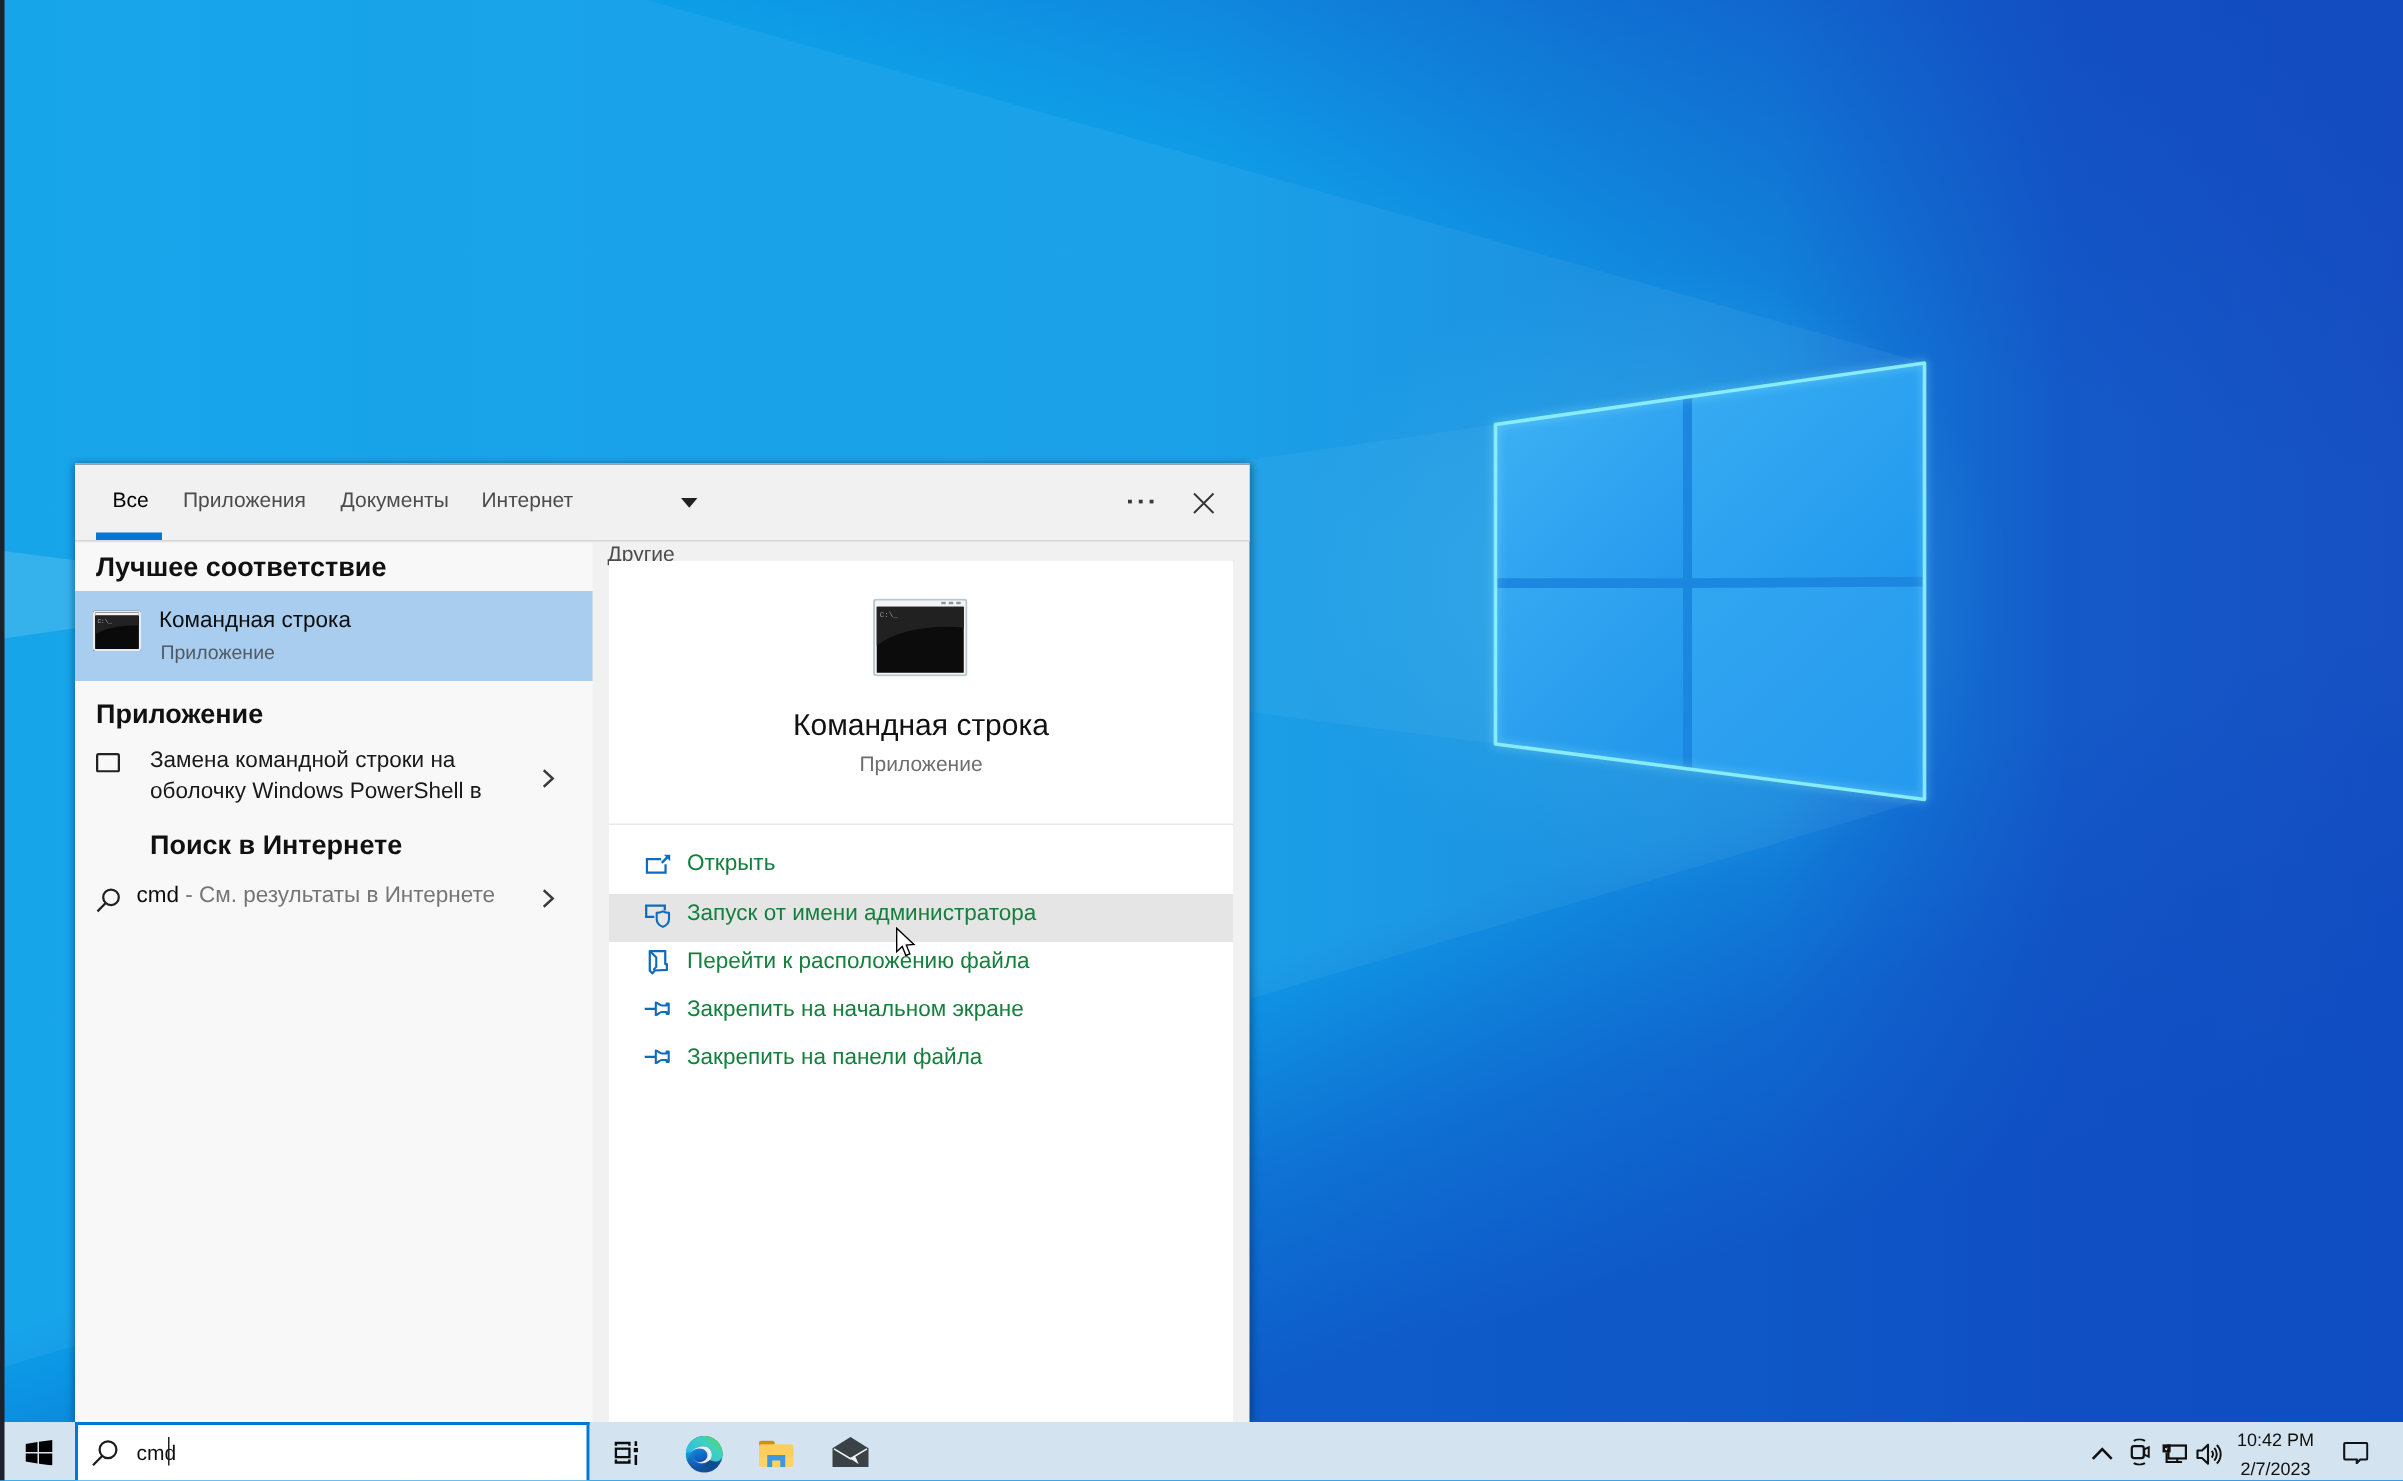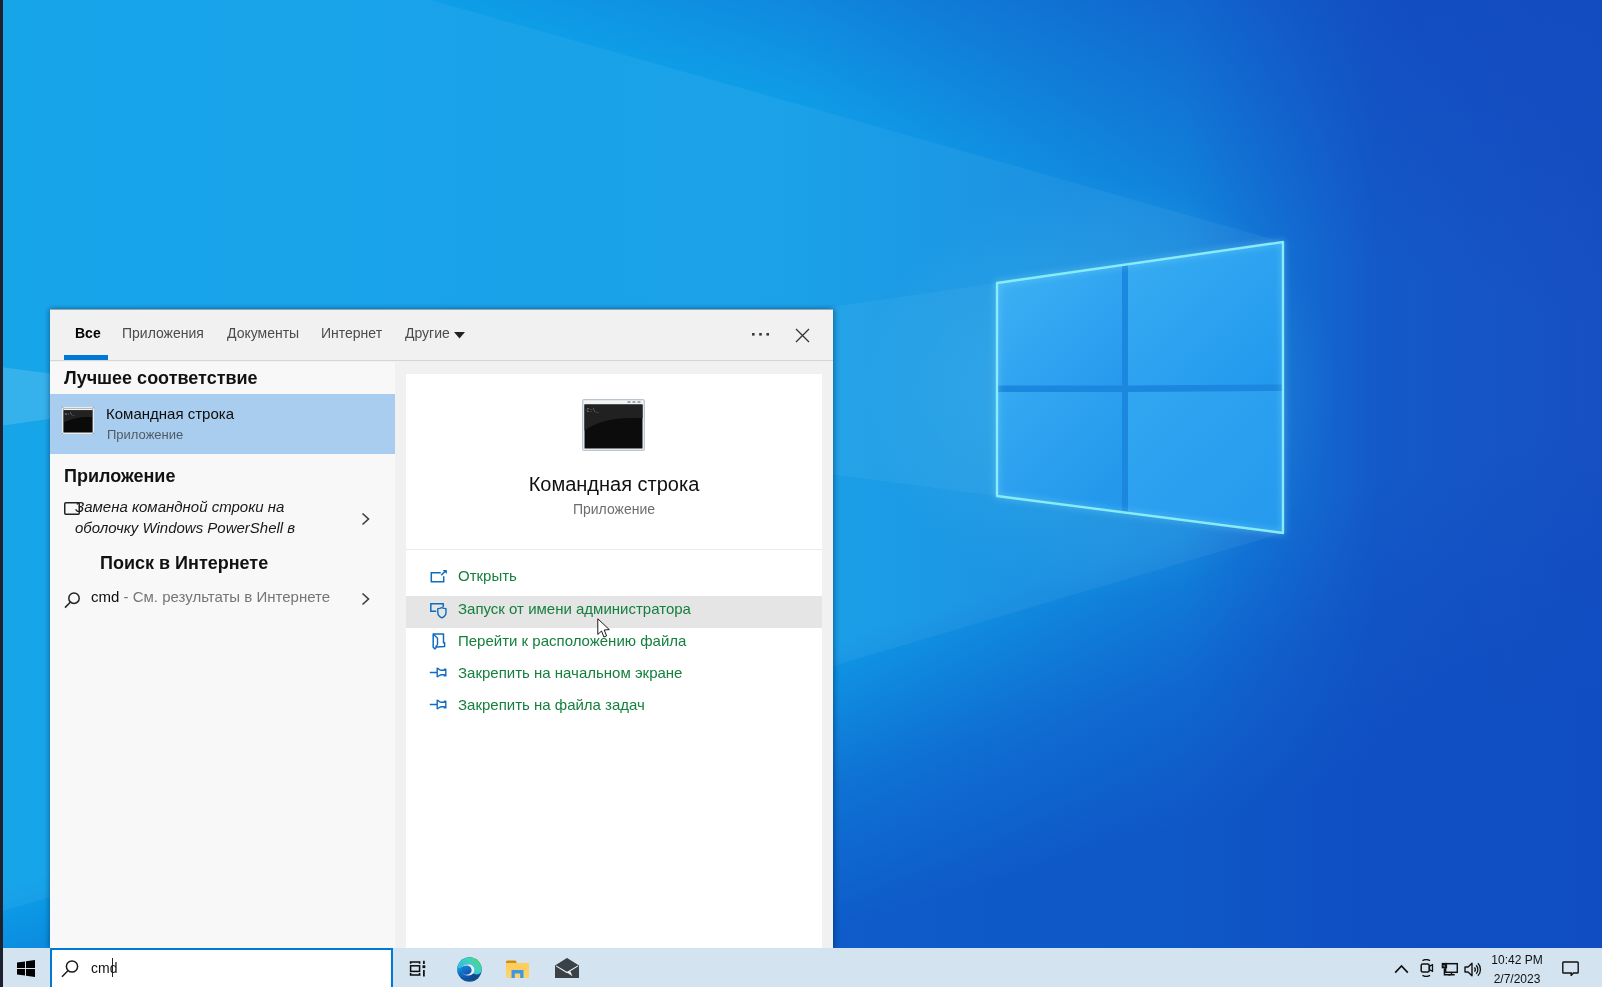--- a/index.html
+++ b/index.html
@@ -4,21 +4,21 @@
 <style>
 * { margin:0; padding:0; box-sizing:border-box; }
 html,body { width:1602px; height:987px; overflow:hidden; }
 body { font-family:"Liberation Sans", sans-serif; position:relative; background:#0da2ea; }
 #wall { position:absolute; left:0; top:0; }
 #edgebar { position:absolute; left:0; top:0; width:3px; height:987px; background:#1b222e; z-index:30; }
 
 #panel { position:absolute; left:50px; top:309px; width:783px; height:639px; background:#f1f1f1; border-top:1px solid #98a6b0; box-shadow:2px 0 5px rgba(0,30,60,.35), -2px 0 4px rgba(0,30,60,.25); z-index:10; }
 #tabs { position:absolute; left:0; top:0; width:100%; height:51px; background:#f1f1f1; border-bottom:1px solid #d6d6d6; font-size:14px; color:#4c4c4c; }
 #tabs .t { position:absolute; top:15px; }
-#tabs .active { font-weight:bold; color:#000; }
+#tabs .active { font-weight:normal; color:#000; }
 #underline { position:absolute; left:14px; top:45px; width:44px; height:5px; background:#0078d4; }
 #closex { position:absolute; left:745px; top:18px; }
 #leftcol { position:absolute; left:0; top:52px; width:345px; height:587px; background:#f8f8f8; }
 .sechead { position:absolute; left:14px; font-size:18px; font-weight:bold; color:#111; }
 #bestrow { position:absolute; left:0px; top:32px; width:345px; height:60px; background:#a9cdee; }
 #rightpane { position:absolute; left:356px; top:64px; width:416px; height:575px; background:#ffffff; }
 .row { position:absolute; left:0; width:345px; height:30px; }
 .mrow { position:absolute; left:0; width:416px; height:32px; font-size:15px; color:#15803d; }
 .mrow span { position:absolute; left:52px; top:4px; }
 .micon { position:absolute; left:25px; top:8px; }
@@ -91,21 +91,21 @@
   <polygon points="997,283 1283,242 1283,533 997,496" fill="none" stroke="#8aeef8" stroke-width="2.4" stroke-linejoin="round" opacity="0.97"></polygon>
 </svg>
 <div id="edgebar"></div>
 
 <div id="panel">
   <div id="tabs">
     <span class="t active" style="left:25px;">Все</span>
     <span class="t" style="left:72px;">Приложения</span>
     <span class="t" style="left:177px;">Документы</span>
     <span class="t" style="left:271px;">Интернет</span>
-    <span class="t" style="left:355px;">Другие</span>
+    <span class="t" style="left:355px;margin-top:36px;">Другие</span>
     <svg class="icon" style="left:404px; top:22px;" width="11" height="7">
         <polygon points="0,0 11,0 5.5,6.5" fill="#222"></polygon>
       </svg>
     <svg id="dotsvg" style="position:absolute; left:702px; top:23px;" width="18" height="3">
         <rect x="0" y="0" width="2.6" height="2.6" fill="#3a3a3a"></rect>
         <rect x="7.2" y="0" width="2.6" height="2.6" fill="#3a3a3a"></rect>
         <rect x="14.4" y="0" width="2.6" height="2.6" fill="#3a3a3a"></rect>
       </svg>
     <svg id="closex" width="15" height="15">
         <path d="M1 1 L14 14 M14 1 L1 14" stroke="#333" stroke-width="1.3"></path>
@@ -123,21 +123,21 @@
         <text x="3" y="8" font-size="4" fill="#bbbbbb" font-family="Liberation Mono">C:\_</text>
       </svg>
       <div style="position:absolute; left:56px; top:11px; font-size:15px; color:#0d0d0d;">Командная строка</div>
       <div style="position:absolute; left:57px; top:33px; font-size:13px; color:#4e5b66;">Приложение</div>
     </div>
     <div class="sechead" style="top:104px;">Приложение</div>
     <div class="row" style="top:140px;">
       <svg class="icon" style="left:14px; top:0px;" width="16" height="13" viewBox="0 0 16 13">
           <rect x="0.75" y="0.75" width="14.5" height="11.5" rx="1" fill="none" stroke="#222" stroke-width="1.5"></rect>
         </svg>
-      <div style="position:absolute; left:25px; top:-6px; font-size:15px; color:#191919; line-height:21px;font-style:italic;">Замена командной строки на<br>оболочку Windows PowerShell в</div>
+      <div style="position:absolute; left:50px; top:-6px; font-size:15px; color:#191919; line-height:21px;">Замена командной строки на<br>оболочку Windows PowerShell в</div>
       <svg class="icon" style="left:311px; top:10px;" width="9" height="14">
           <path d="M1.5 1.5 L7.5 7 L1.5 12.5" fill="none" stroke="#3b3b3b" stroke-width="1.6"></path>
         </svg>
     </div>
     <div class="sechead" style="top:191px;padding-left:36px;">Поиск в Интернете</div>
     <div class="row" style="top:228px;">
       <svg class="icon" style="left:14px; top:2px;" width="17" height="17" viewBox="0 0 17 17">
           <circle cx="10" cy="6.2" r="5.2" fill="none" stroke="#222" stroke-width="1.5"></circle>
           <path d="M6.3 10.2 L1 15.6" stroke="#222" stroke-width="1.5"></path>
         </svg>
@@ -189,21 +189,21 @@
           <path d="M0.8 5.5 H8" stroke="#0f6cbd" stroke-width="1.5"></path>
           <path d="M8.2 1.3 C9.8 1.5 10.5 3.3 12.4 3.3 H15.4 V2.1 H16.8 V8.9 H15.4 V7.7 H12.4 C10.5 7.7 9.8 9.5 8.2 9.7 Z" fill="none" stroke="#0f6cbd" stroke-width="1.4" stroke-linejoin="round"></path>
         </svg>
         <span>Закрепить на начальном экране</span>
       </div>
     <div class="mrow" style="top:318px;">
         <svg class="micon" style="left:23px; top:7px;" width="18" height="11" viewBox="0 0 18 11">
           <path d="M0.8 5.5 H8" stroke="#0f6cbd" stroke-width="1.5"></path>
           <path d="M8.2 1.3 C9.8 1.5 10.5 3.3 12.4 3.3 H15.4 V2.1 H16.8 V8.9 H15.4 V7.7 H12.4 C10.5 7.7 9.8 9.5 8.2 9.7 Z" fill="none" stroke="#0f6cbd" stroke-width="1.4" stroke-linejoin="round"></path>
         </svg>
-        <span>Закрепить на файла задач</span>
+        <span>Закрепить на панели файла</span>
       </div>
   </div>
 </div>
 
 <div id="taskbar">
   <svg class="icon" style="left:17px; top:12px;" width="18" height="17" viewBox="0 0 18 17">
     <path d="M0 2.6 L8 1.4 V8 H0 Z" fill="#000"></path>
     <path d="M9 1.2 L18 0 V8 H9 Z" fill="#000"></path>
     <path d="M0 9 H8 V15.6 L0 14.4 Z" fill="#000"></path>
     <path d="M9 9 H18 V17 L9 15.8 Z" fill="#000"></path>

